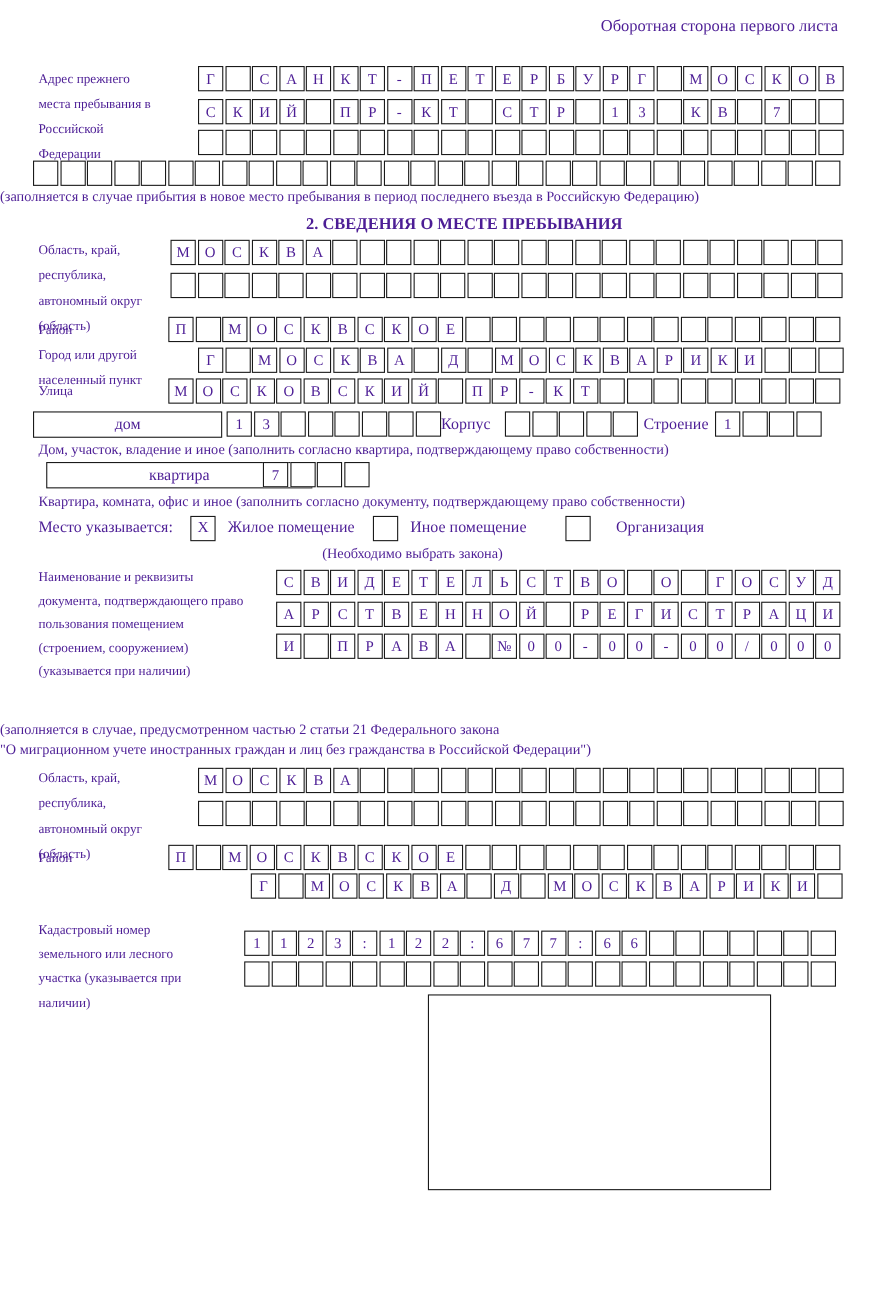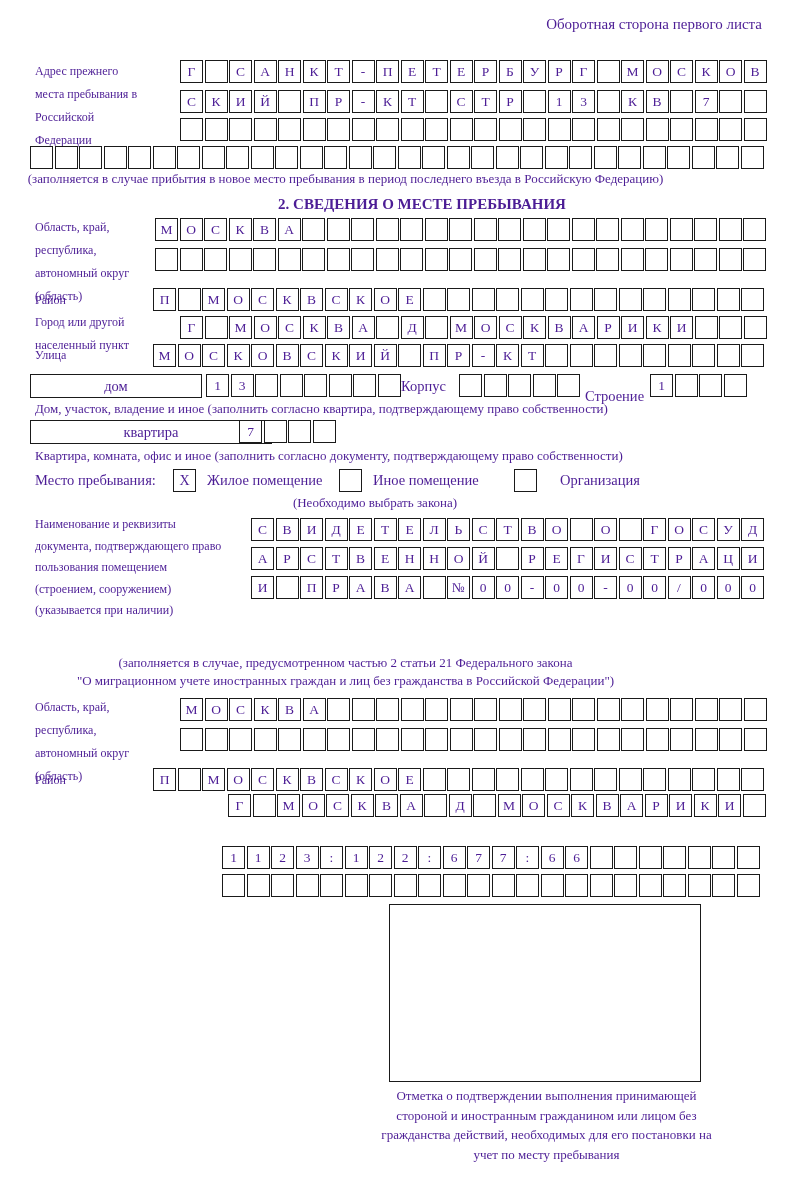--- a/index.html
+++ b/index.html
@@ -3,21 +3,21 @@
 <meta charset="utf-8">
 <style>
   html,body{margin:0;padding:0;background:#fff;}
   .page{position:relative;width:800px;height:1180px;background:#fff;
         font-family:"Liberation Serif","DejaVu Serif",serif;color:#4c1d95;overflow:hidden;}
   .hdr{position:absolute;top:16px;right:38px;font-size:15px;}
   .lbl{position:absolute;font-size:12px;line-height:23px;}
   .inline-lbl{position:absolute;font-size:14.5px;}
   .title{position:absolute;left:0;width:800px;text-align:center;font-weight:bold;font-size:15px;padding-left:22px;}
   .caption{position:absolute;font-size:13px;}
-  .center{left:0;width:691px;text-align:center;}
+  .center{left:0;width:691px;text-align:left;}
   .cellrow{position:absolute;display:flex;gap:1.5px;}
   .cell{box-sizing:border-box;width:23px;height:23px;border:1.4px solid #1a1a1a;
         display:flex;align-items:center;justify-content:center;
         font-size:13.5px;line-height:1;background:#fff;flex:0 0 auto;}
   .widebox{position:absolute;box-sizing:border-box;height:24px;border:1.4px solid #1a1a1a;
         display:flex;align-items:center;justify-content:center;font-size:14.5px;background:#fff;text-align:center;}
   .chk{position:absolute;box-sizing:border-box;width:23px;height:23px;border:1.4px solid #1a1a1a;
         display:flex;align-items:center;justify-content:center;font-size:14px;background:#fff;}
   .stamp{position:absolute;box-sizing:border-box;border:1.6px solid #1a1a1a;background:#fff;}
   .stampnote{position:absolute;font-size:13px;line-height:19.5px;text-align:center;}
@@ -298,39 +298,39 @@
       <div class="cell"></div>
     </div>
   <div class="inline-lbl" style="left:401px;top:378px">Корпус</div>
   <div class="cellrow" style="left:459px;top:374px">
       <div class="cell"></div>
       <div class="cell"></div>
       <div class="cell"></div>
       <div class="cell"></div>
       <div class="cell"></div>
     </div>
-  <div class="inline-lbl" style="left:585px;top:388px">Строение</div>
+  <div class="inline-lbl" style="left:585px;top:378px">Строение</div>
   <div class="cellrow" style="left:650px;top:374px">
       <div class="cell">1</div>
       <div class="cell"></div>
       <div class="cell"></div>
       <div class="cell"></div>
     </div>
   <div class="caption" style="left:35px;top:401px">Дом, участок, владение и иное (заполнить согласно квартира, подтверждающему право собственности)</div>
 
-  <div class="widebox" style="left:30px;top:420px;width:242px">квартира</div>
+  <div class="widebox" style="left:42px;top:420px;width:242px">квартира</div>
   <div class="cellrow" style="left:239px;top:420px">
       <div class="cell">7</div>
       <div class="cell"></div>
       <div class="cell"></div>
       <div class="cell"></div>
     </div>
   <div class="caption" style="left:35px;top:448px">Квартира, комната, офис и иное (заполнить согласно документу, подтверждающему право собственности)</div>
 
-  <div class="inline-lbl" style="left:35px;top:472px">Место пребывания:</div>
+  <div class="inline-lbl" style="left:35px;top:472px">Место указывается:</div>
   <div class="chk" style="left:173px;top:469px">X</div>
   <div class="inline-lbl" style="left:207px;top:472px">Жилое помещение</div>
   <div class="chk" style="left:339px;top:469px"></div>
   <div class="inline-lbl" style="left:373px;top:472px">Иное помещение</div>
   <div class="chk" style="left:514px;top:469px"></div>
   <div class="inline-lbl" style="left:560px;top:472px">Организация</div>
   <div class="caption" style="left:150px;top:495px;width:450px;text-align:center">(Необходимо выбрать закона)</div>
 
   <div class="lbl" style="left:35px;top:514px;width:195px;line-height:21.5px">Наименование и реквизиты документа, подтверждающего право пользования помещением (строением, сооружением) (указывается при наличии)</div>
   <div class="cellrow" style="left:251px;top:518px">
@@ -507,20 +507,21 @@
       <div class="cell">К</div>
       <div class="cell">В</div>
       <div class="cell">А</div>
       <div class="cell">Р</div>
       <div class="cell">И</div>
       <div class="cell">К</div>
       <div class="cell">И</div>
       <div class="cell"></div>
     </div>
 
+  <div class="lbl" style="left:35px;top:834px;width:150px;line-height:22px">Кадастровый номер земельного или лесного участка (указывается при наличии)</div>
   <div class="cellrow" style="left:222px;top:846px">
       <div class="cell">1</div>
       <div class="cell">1</div>
       <div class="cell">2</div>
       <div class="cell">3</div>
       <div class="cell">:</div>
       <div class="cell">1</div>
       <div class="cell">2</div>
       <div class="cell">2</div>
       <div class="cell">:</div>
@@ -557,15 +558,14 @@
       <div class="cell"></div>
       <div class="cell"></div>
       <div class="cell"></div>
       <div class="cell"></div>
       <div class="cell"></div>
       <div class="cell"></div>
       <div class="cell"></div>
     </div>
 
   <div class="stamp" style="left:389px;top:904px;width:312px;height:178px"></div>
-  <div class="stampnote" style="left:374px;top:1086px;width:345px">Отметка о подтверждении выполнения принимающей стороной и иностранным гражданином или лицом без гражданства действий, необходимых для его постановки на учет по месту пребывания</div>
 
 </div>
 
 </body></html>

